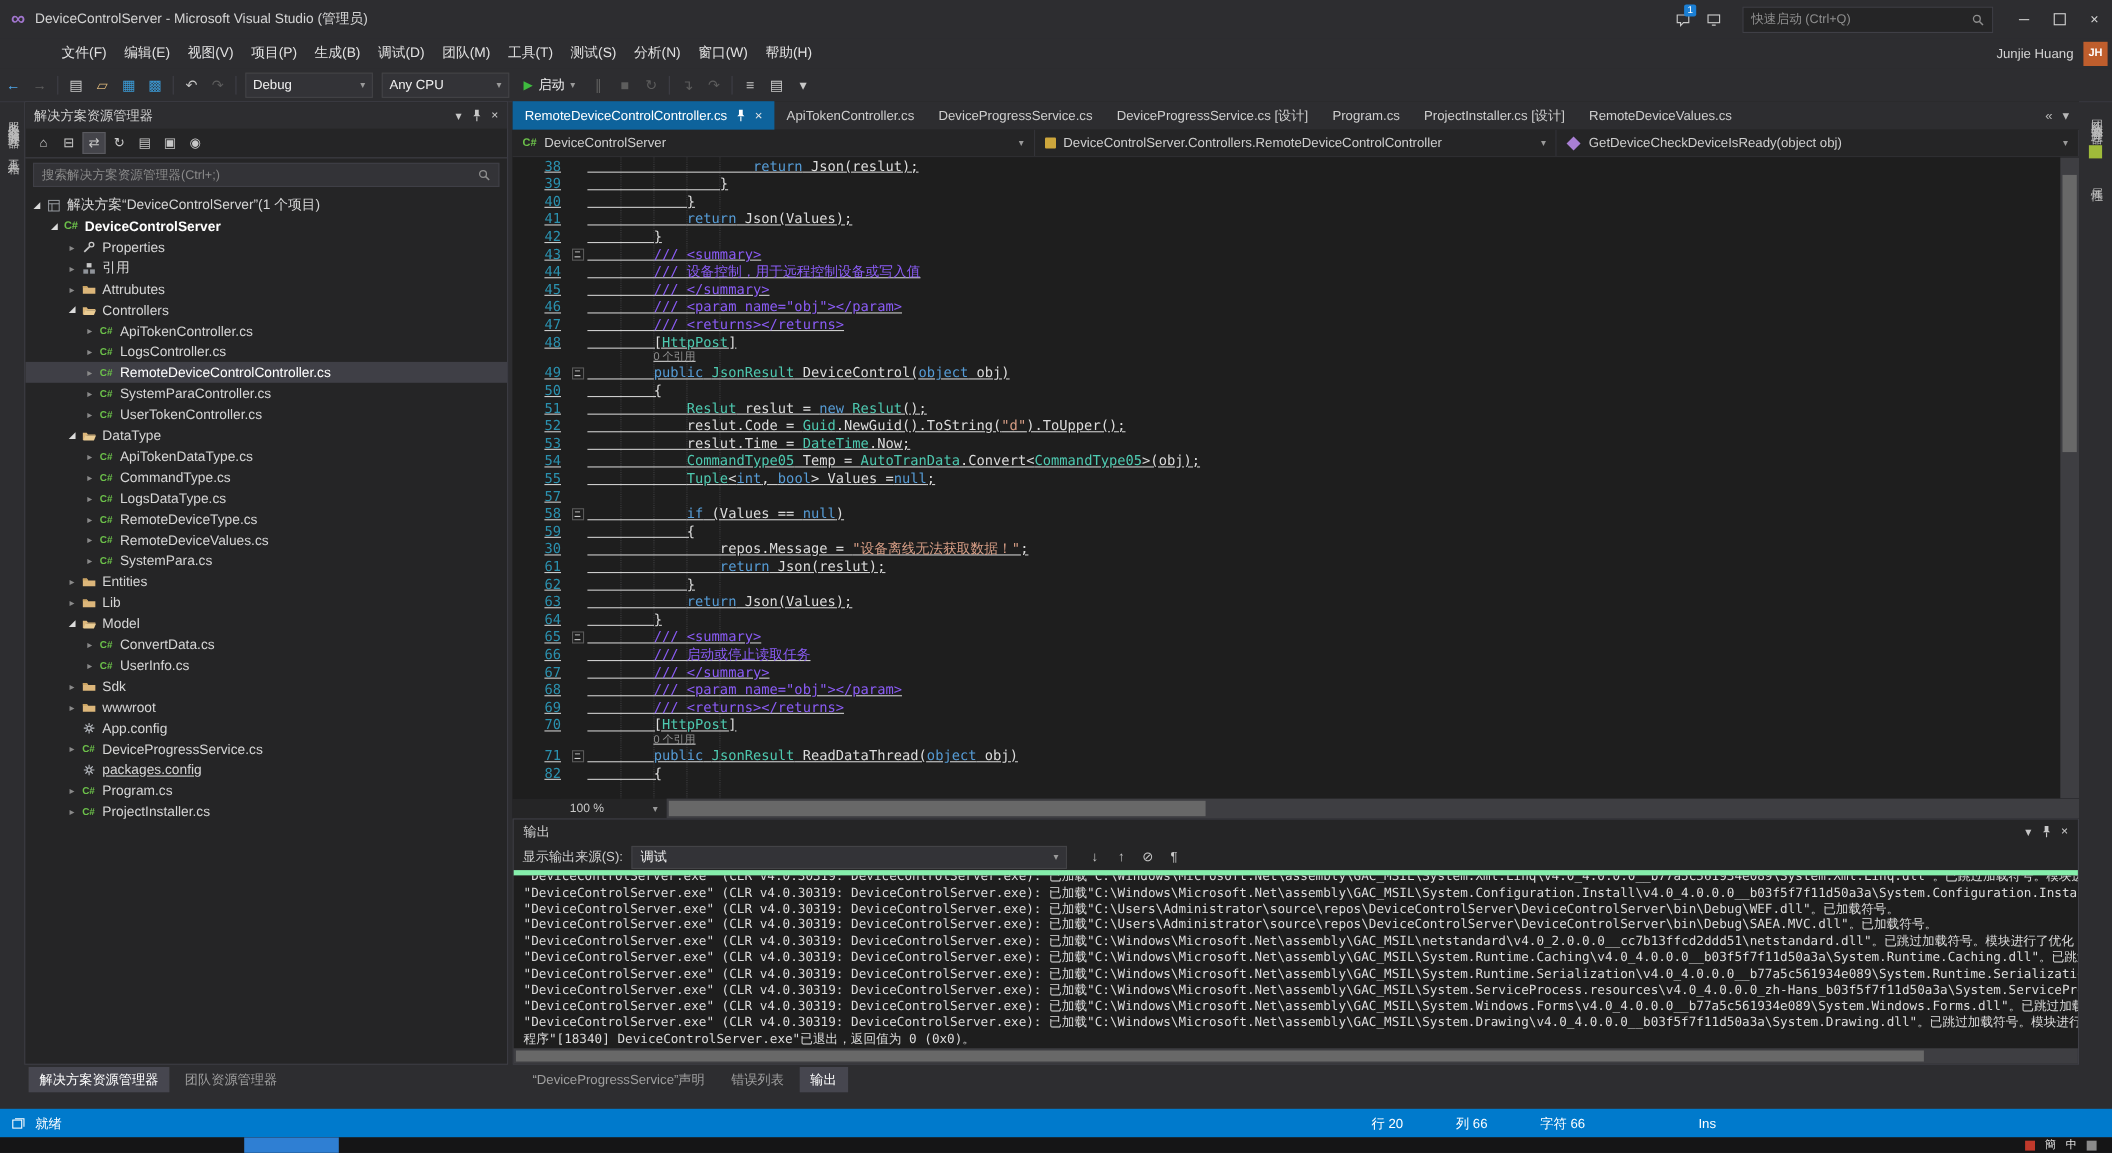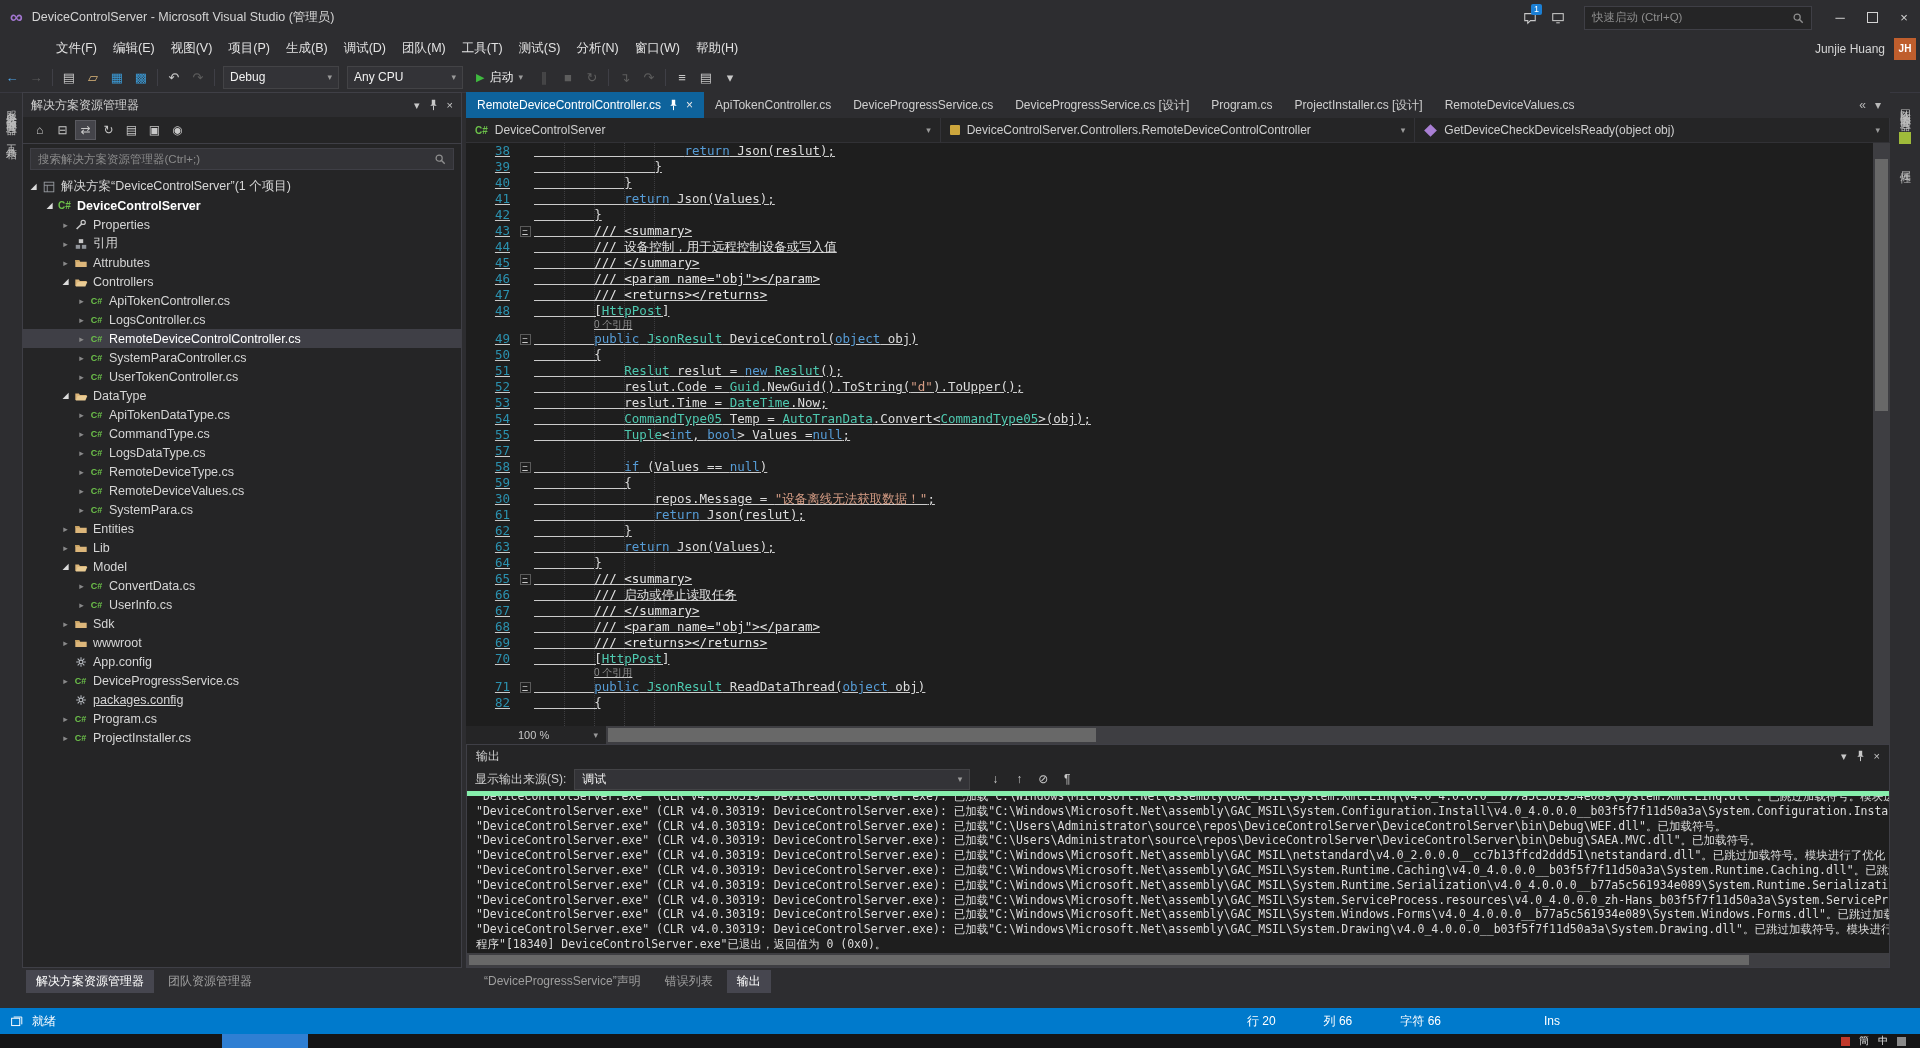--- a/index.html
+++ b/index.html
@@ -70,21 +70,21 @@
   .cicon.class{width:10px;height:10px;background:#cda63c;border-radius:1px;}
   .cicon.method{width:9px;height:9px;background:#a97fd4;transform:rotate(45deg);margin:0 2px;}
   #codearea{flex:1;position:relative;overflow:hidden;font-family:"DejaVu Sans Mono",monospace;font-size:12.5px;background:#1e1e1e;}
   .iguide{position:absolute;top:0;bottom:0;width:0;border-left:1px dotted #3c3c3f;}
   #code-lines{position:relative;text-decoration:underline;}
   .crow{height:16px;line-height:16px;display:flex;white-space:pre;}
   .lineno{width:44px;flex:none;padding-right:6px;text-align:right;color:#2b91af;}
   .foldc{width:18px;flex:none;display:flex;align-items:center;justify-content:center;}
   .foldbox{width:9px;height:9px;border:1px solid #5a5a5a;background:#1e1e1e;color:#c8c8c8;font-size:9px;line-height:7px;text-align:center;}
   .ctext{white-space:pre;}
-  .sp{color:#dcdcdc}.sk{color:#569cd6}.st{color:#4ec9b0}.sc{color:#e5e5e5}.ss{color:#d69d85}
+  .sp{color:#dcdcdc}.sk{color:#569cd6}.st{color:#4ec9b0}.sc{color:#8b5cf6}.ss{color:#d69d85}
   .lens{height:12px;line-height:12px;font-size:10px;color:#8f8f8f;padding-left:128px;font-family:"Liberation Sans",sans-serif;}
   .vsb{position:absolute;right:0;top:0;bottom:0;width:17px;background:#3e3e42;}
   .vsb-thumb{position:absolute;left:2px;right:2px;top:16px;height:252px;background:#686868;}
   #editor-bottom{height:18px;flex:none;display:flex;align-items:stretch;background:#252526;}
   .zoomctl{width:80px;flex:none;display:flex;align-items:center;justify-content:space-between;padding:0 8px;font-size:11px;color:#c8c8c8;background:#252526;margin-left:44px;}
   .hsb{flex:1;background:#3e3e42;position:relative;}
   .hsb-thumb{position:absolute;top:2px;bottom:2px;left:2px;width:38%;background:#686868;}
   
   #outputp{position:absolute;left:466px;top:744px;width:1424px;height:224px;background:#252526;display:flex;flex-direction:column;border:1px solid #3f3f46;box-sizing:border-box;}
   .out-head{height:22px;flex:none;display:flex;align-items:center;padding:0 9px;font-size:12px;color:#d0d0d0;}

